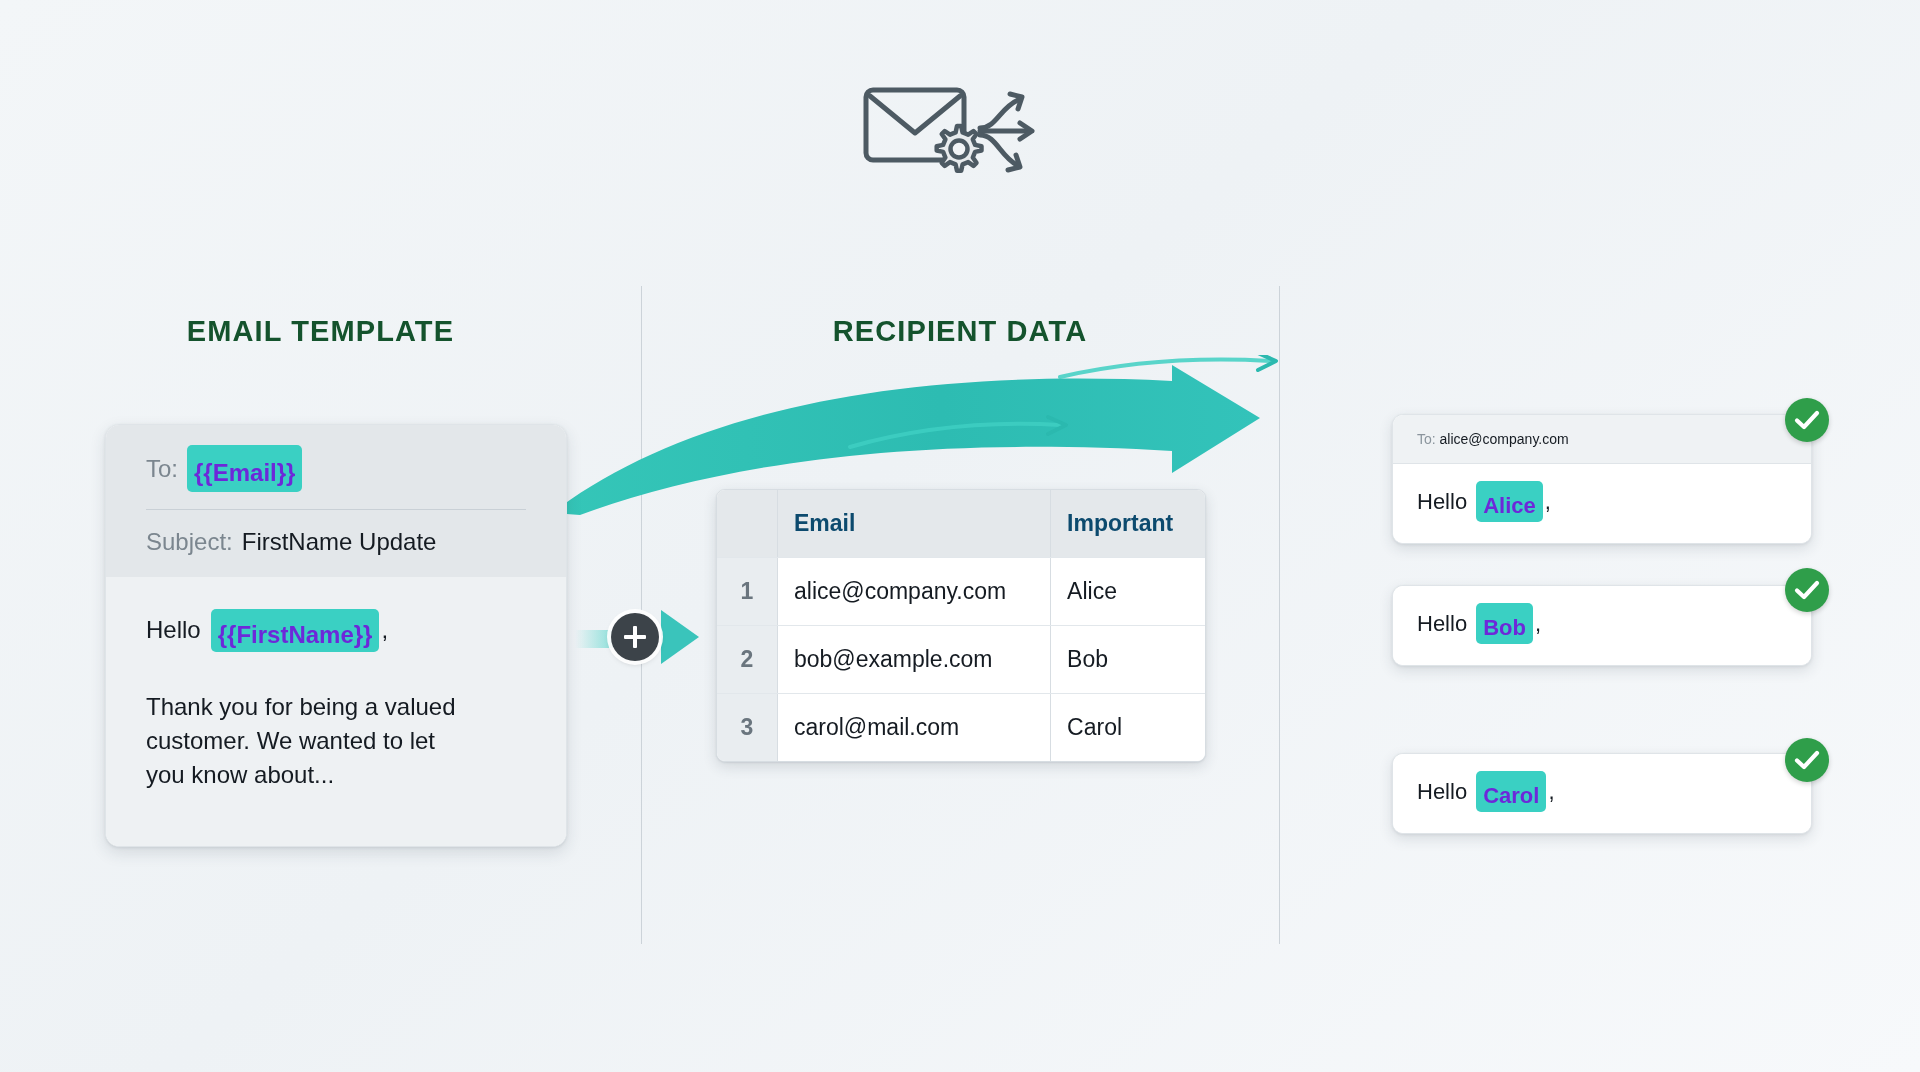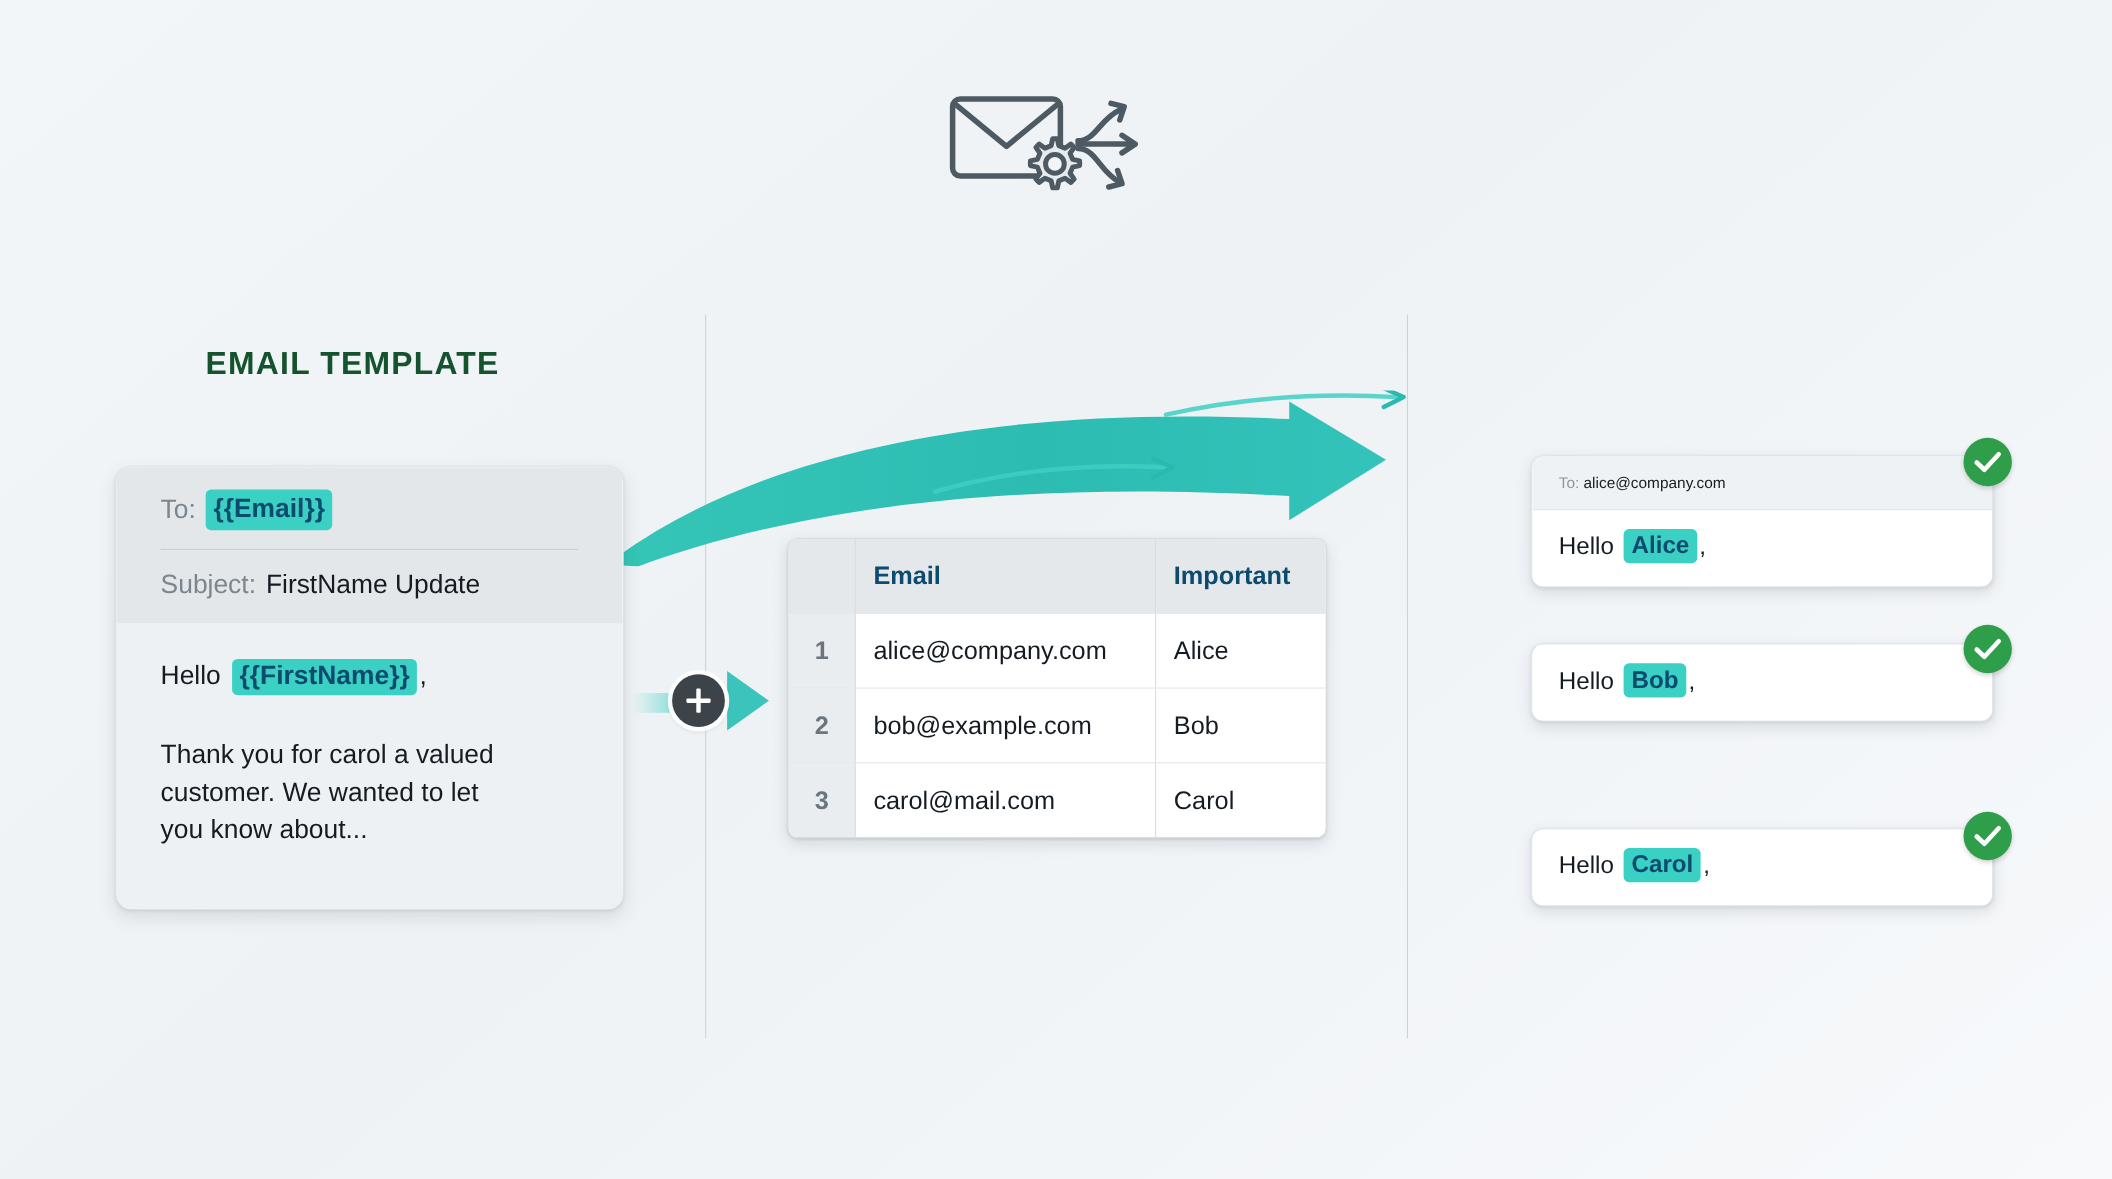--- a/index.html
+++ b/index.html
@@ -100,24 +100,24 @@
   }
   .tpl-greeting .word { margin-right: 10px; }
   .tpl-paragraph {
     font-size: 24px;
     color: #151b22;
     line-height: 1.42;
     max-width: 330px;
   }
   .token {
     background: #3ad0c3;
-    color: #0c4a6e;
+    color: #6d28d9;
     font-weight: bold;
     border-radius: 5px;
-    padding: 2px 7px 3px 7px;
+    padding: 12px 7px 3px 7px;
     display: inline-block;
   }
   .comma { color: #151b22; margin-left: 2px; }
 
   
   .merge-wrap {
     position: absolute;
     left: 575px;
     top: 608px;
     width: 130px;
@@ -261,20 +261,21 @@
         <path d="M22 0 l4.2 0 1.4 6.4 5.6 2.3 5.3-3.7 3 3 -3.7 5.3 2.3 5.6 6.4 1.4 0 4.2 -6.4 1.4 -2.3 5.6 3.7 5.3 -3 3 -5.3-3.7 -5.6 2.3 -1.4 6.4 -4.2 0 -1.4-6.4 -5.6-2.3 -5.3 3.7 -3-3 3.7-5.3 -2.3-5.6 -6.4-1.4 0-4.2 6.4-1.4 2.3-5.6 -3.7-5.3 3-3 5.3 3.7 5.6-2.3z" fill="#e8ebed" stroke="#4d5a63" stroke-width="4.5" stroke-linejoin="round"></path>
         <circle cx="24" cy="23" r="8.5" fill="#f2f4f6" stroke="#4d5a63" stroke-width="4.5"></circle>
       </g>
     </svg>
   </div>
 
   <div class="divider d1"></div>
   <div class="divider d2"></div>
 
   <div class="col-heading h1">EMAIL TEMPLATE</div>
+  <div class="col-heading h2">RECIPIENT DATA</div>
 
   <div class="big-arrow">
     <svg width="840" height="160" viewBox="0 0 840 160" xmlns="http://www.w3.org/2000/svg">
       <defs>
         <linearGradient id="tealgrad" x1="0" y1="0" x2="1" y2="0">
           <stop offset="0%" stop-color="#35c6b8"></stop>
           <stop offset="55%" stop-color="#2dbcb2"></stop>
           <stop offset="100%" stop-color="#33c3ba"></stop>
         </linearGradient>
       </defs>
@@ -297,21 +298,21 @@
         <span class="lbl">Subject:</span>
         <span>FirstName Update</span>
       </div>
     </div>
     <div class="tpl-body">
       <div class="tpl-greeting">
         <span class="word">Hello</span>
         <span class="token">{{FirstName}}</span>
         <span class="comma">,</span>
       </div>
-      <div class="tpl-paragraph">Thank you for carol a valued customer. We wanted to let you know about...</div>
+      <div class="tpl-paragraph">Thank you for being a valued customer. We wanted to let you know about...</div>
     </div>
   </div>
 
   <div class="merge-wrap">
     <div class="merge-bar"></div>
     <div class="merge-arrow"></div>
     <div class="merge-plus"></div>
   </div>
 
   <div class="table-card">

